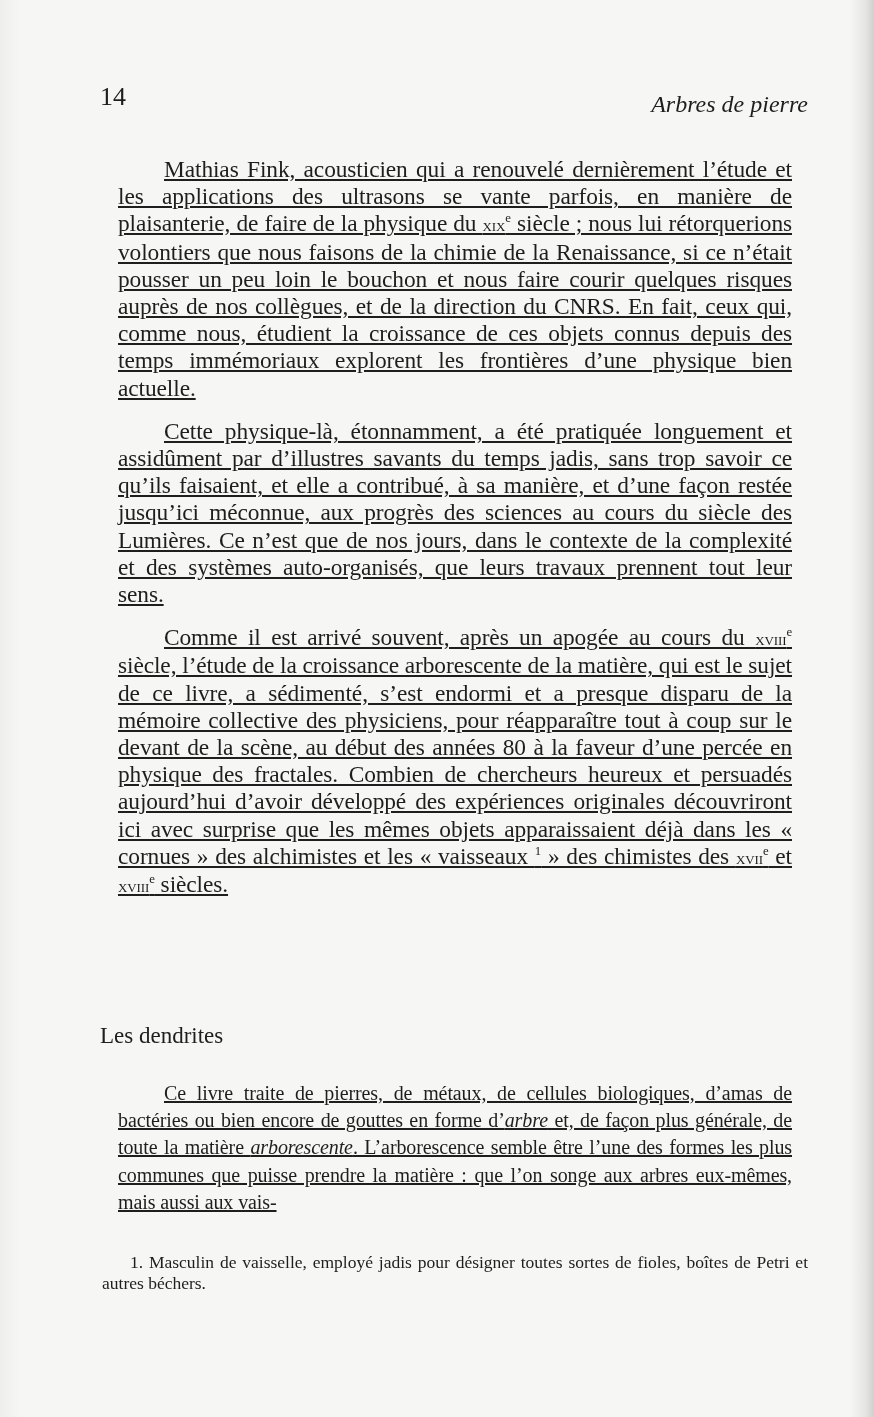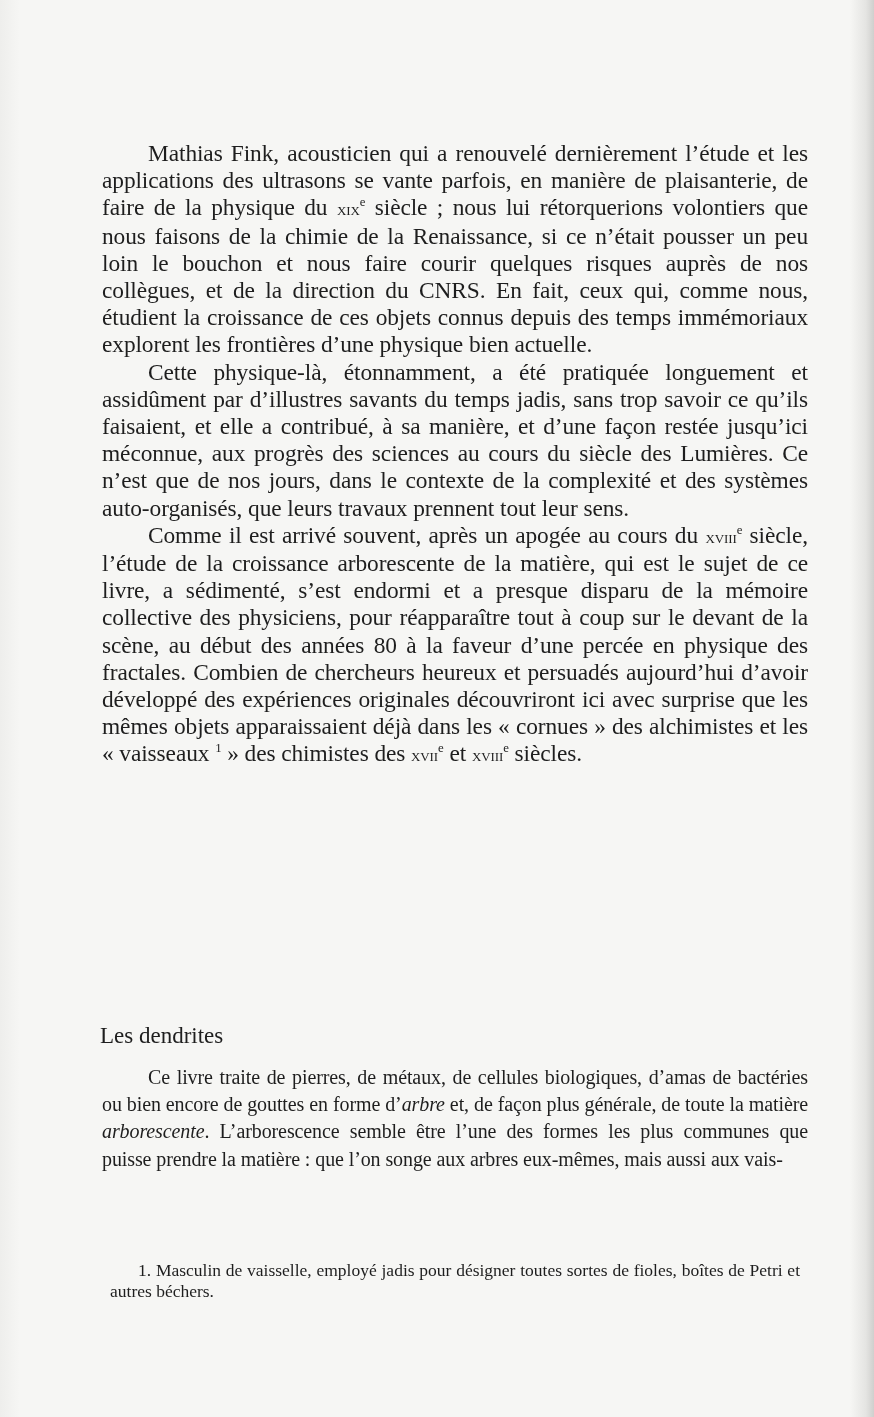--- a/index.html
+++ b/index.html
@@ -24,46 +24,50 @@
     .running-title {
       position: absolute; right: 0; top: 8px;
       font-size: 24px; line-height: 28px; font-style: italic;
     }
     .body-text {
       position: absolute; left: 102px; top: 140px; width: 706px;
       font-size: 23.4px; line-height: 27.2px;
       text-align: justify;
       letter-spacing: -0.1px;
     }
-    .para { margin: 0; text-indent: 46px; }
+    .para { margin: 16px; text-indent: 46px; text-decoration: underline; }
     .sc { font-variant: small-caps; font-size: 0.82em; text-transform: lowercase; }
     sup { font-size: 0.55em; vertical-align: 0.7em; line-height: 0; }
     .section-heading {
       position: absolute; left: 100px; top: 1022px;
       font-size: 23px; font-weight: normal; line-height: 28px;
     }
     .section-text {
       position: absolute; left: 102px; top: 1064px; width: 706px;
       font-size: 20px; line-height: 27.2px;
       text-align: justify;
       letter-spacing: -0.1px;
     }
     .footnote {
       position: absolute; left: 102px; top: 1252px; width: 706px;
       font-size: 17.5px; line-height: 21px;
       text-align: justify;
     }
-    .footnote p { margin: 8px; text-indent: 28px; }
+    .footnote p { margin: 0; text-indent: 28px; }
     em { font-style: italic; }
   </style>
 </head>
 <body>
 
 <div class="page">
 
+  <div class="header">
+    <span class="page-number">14</span>
+    <span class="running-title">Arbres de pierre</span>
+  </div>
 
   <div class="body-text">
     <p class="para"><span>Mathias Fink, acousticien qui a renouvelé dernièrement l’étude et les applications des ultrasons se vante parfois, en manière de plaisanterie, de faire de la physique du </span><span class="sc">XIX</span><sup>e</sup><span> siècle ; nous lui rétorquerions volontiers que nous faisons de la chimie de la Renaissance, si ce n’était pousser un peu loin le bouchon et nous faire courir quelques risques auprès de nos collègues, et de la direction du CNRS. En fait, ceux qui, comme nous, étudient la croissance de ces objets connus depuis des temps immémoriaux explorent les frontières d’une physique bien actuelle.</span></p>
     <p class="para">Cette physique-là, étonnamment, a été pratiquée longuement et assidûment par d’illustres savants du temps jadis, sans trop savoir ce qu’ils faisaient, et elle a contribué, à sa manière, et d’une façon restée jusqu’ici méconnue, aux progrès des sciences au cours du siècle des Lumières. Ce n’est que de nos jours, dans le contexte de la complexité et des systèmes auto-organisés, que leurs travaux prennent tout leur sens.</p>
     <p class="para"><span>Comme il est arrivé souvent, après un apogée au cours du </span><span class="sc">XVIII</span><sup>e</sup><span> siècle, l’étude de la croissance arborescente de la matière, qui est le sujet de ce livre, a sédimenté, s’est endormi et a presque disparu de la mémoire collective des physiciens, pour réapparaître tout à coup sur le devant de la scène, au début des années 80 à la faveur d’une percée en physique des fractales. Combien de chercheurs heureux et persuadés aujourd’hui d’avoir développé des expériences originales découvriront ici avec surprise que les mêmes objets apparaissaient déjà dans les « cornues » des alchimistes et les « vaisseaux </span><sup>1</sup><span> » des chimistes des </span><span class="sc">XVII</span><sup>e</sup><span> et </span><span class="sc">XVIII</span><sup>e</sup><span> siècles.</span></p>
   </div>
 
   <div class="section-heading">Les dendrites</div>
 
   <div class="section-text">

